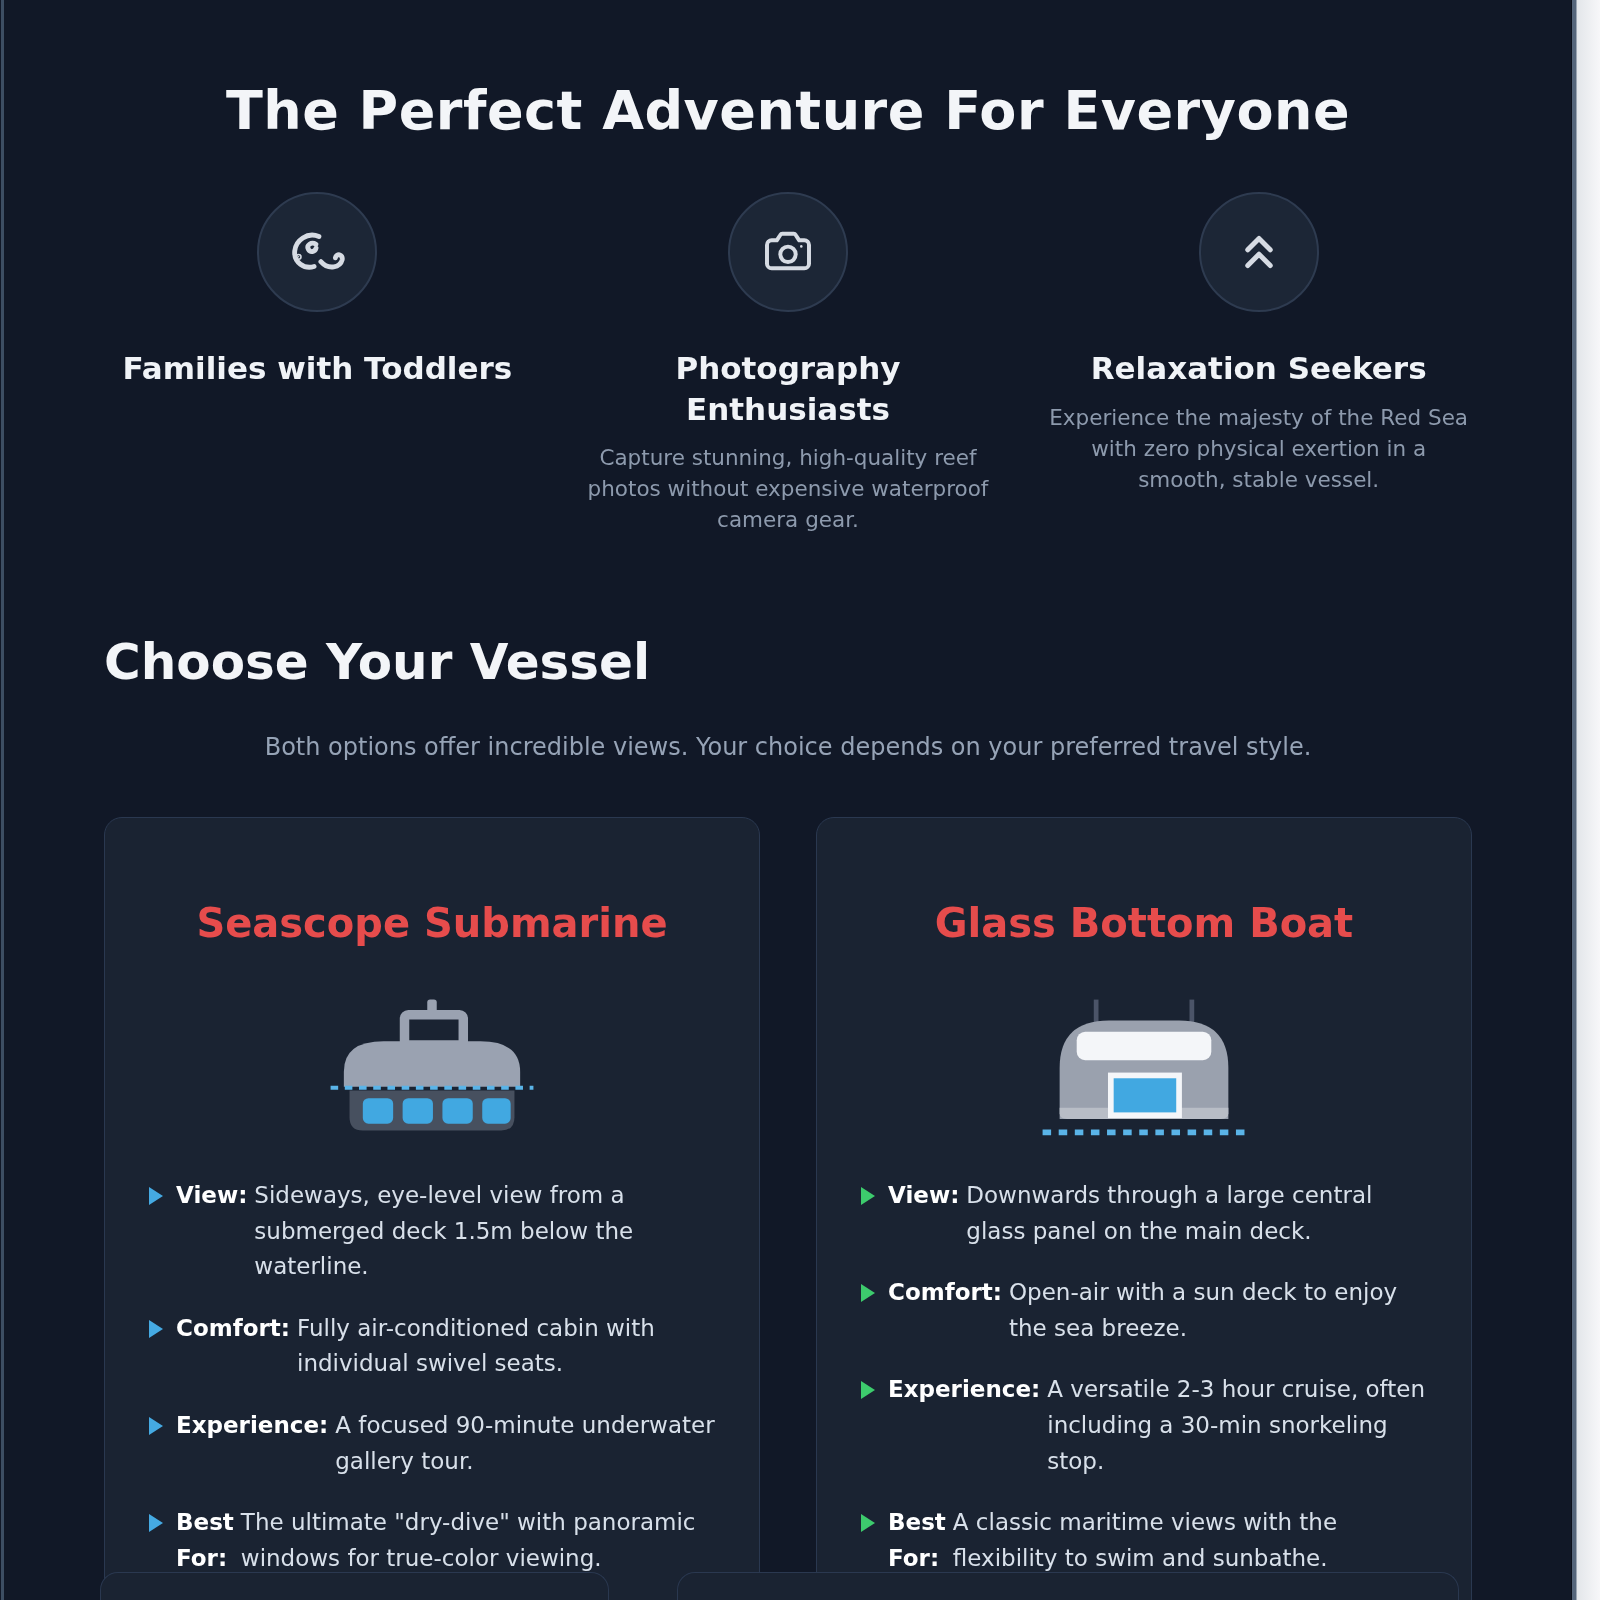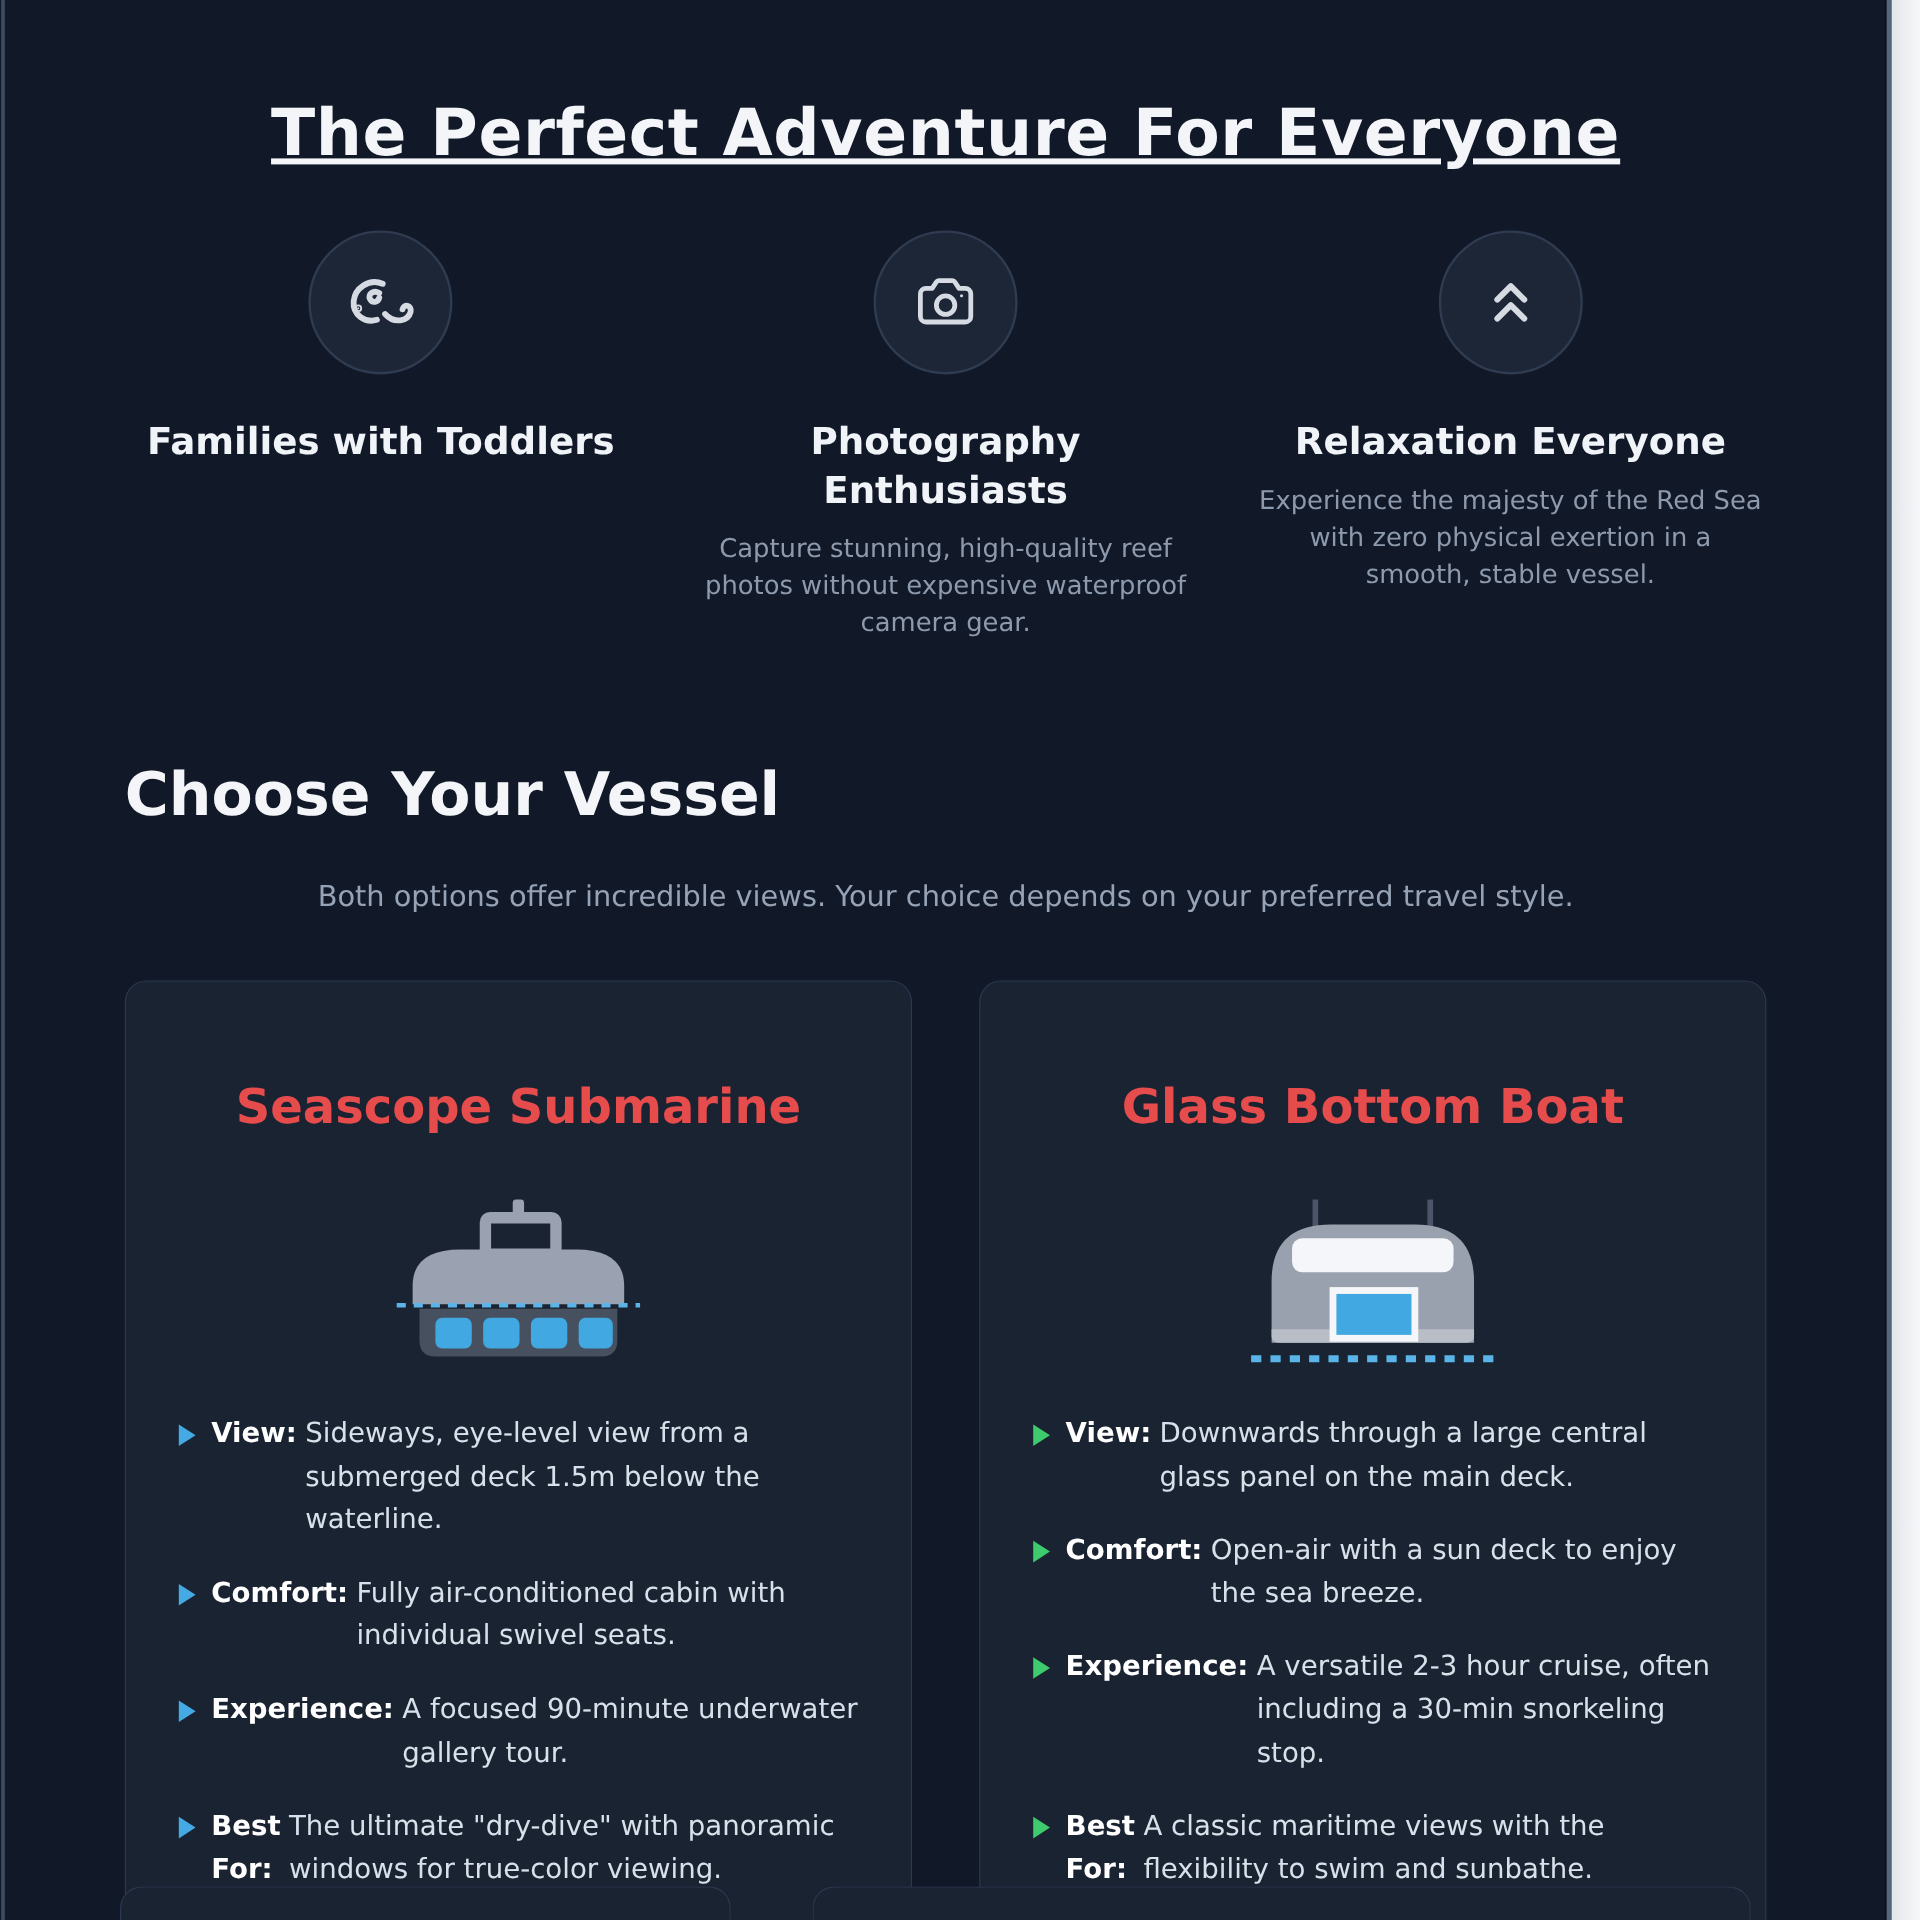--- a/index.html
+++ b/index.html
@@ -22,21 +22,21 @@
   }
   .page{
     position:absolute;left:4px;right:28px;top:0;bottom:0;
   }
   .content{width:1368px;margin:0 auto;}
 
   
   .hero-title{
     padding-top:44px;
     font-size:54px;font-weight:bold;line-height:1.15;
-    text-align:center;color:#f3f5f8;letter-spacing:.5px;text-decoration:underline;
+    text-align:center;color:#f3f5f8;letter-spacing:.5px;
   }
   .aud-grid{
     display:grid;grid-template-columns:repeat(3,1fr);gap:44px;
     margin-top:50px;
   }
   .aud-item{text-align:center;}
   .aud-circle{
     width:116px;height:116px;border-radius:50%;
     background:#1c2636;border:2px solid #2e3b50;
     margin:0 auto;display:flex;align-items:center;justify-content:center;
@@ -151,21 +151,21 @@
 
         <div class="aud-item">
           <div class="aud-circle">
             <span>
               <svg width="54" height="54" viewBox="0 0 24 24" fill="none" stroke="#d6dbe3" stroke-width="2.2" stroke-linecap="round" stroke-linejoin="round">
                 <path d="M17 11 L12 6 L7 11"></path>
                 <path d="M17 18 L12 13 L7 18"></path>
               </svg>
             </span>
           </div>
-          <h3 class="aud-heading">Relaxation Everyone</h3>
+          <h3 class="aud-heading">Relaxation Seekers</h3>
           <p class="aud-body">Experience the majesty of the Red Sea with zero physical exertion in a smooth, stable vessel.</p>
         </div>
 
       </div>
     </section>
 
     <section>
       <h2 class="vessel-title">Choose Your Vessel</h2>
       <p class="vessel-subtitle">Both options offer incredible views. Your choice depends on your preferred travel style.</p>
 

